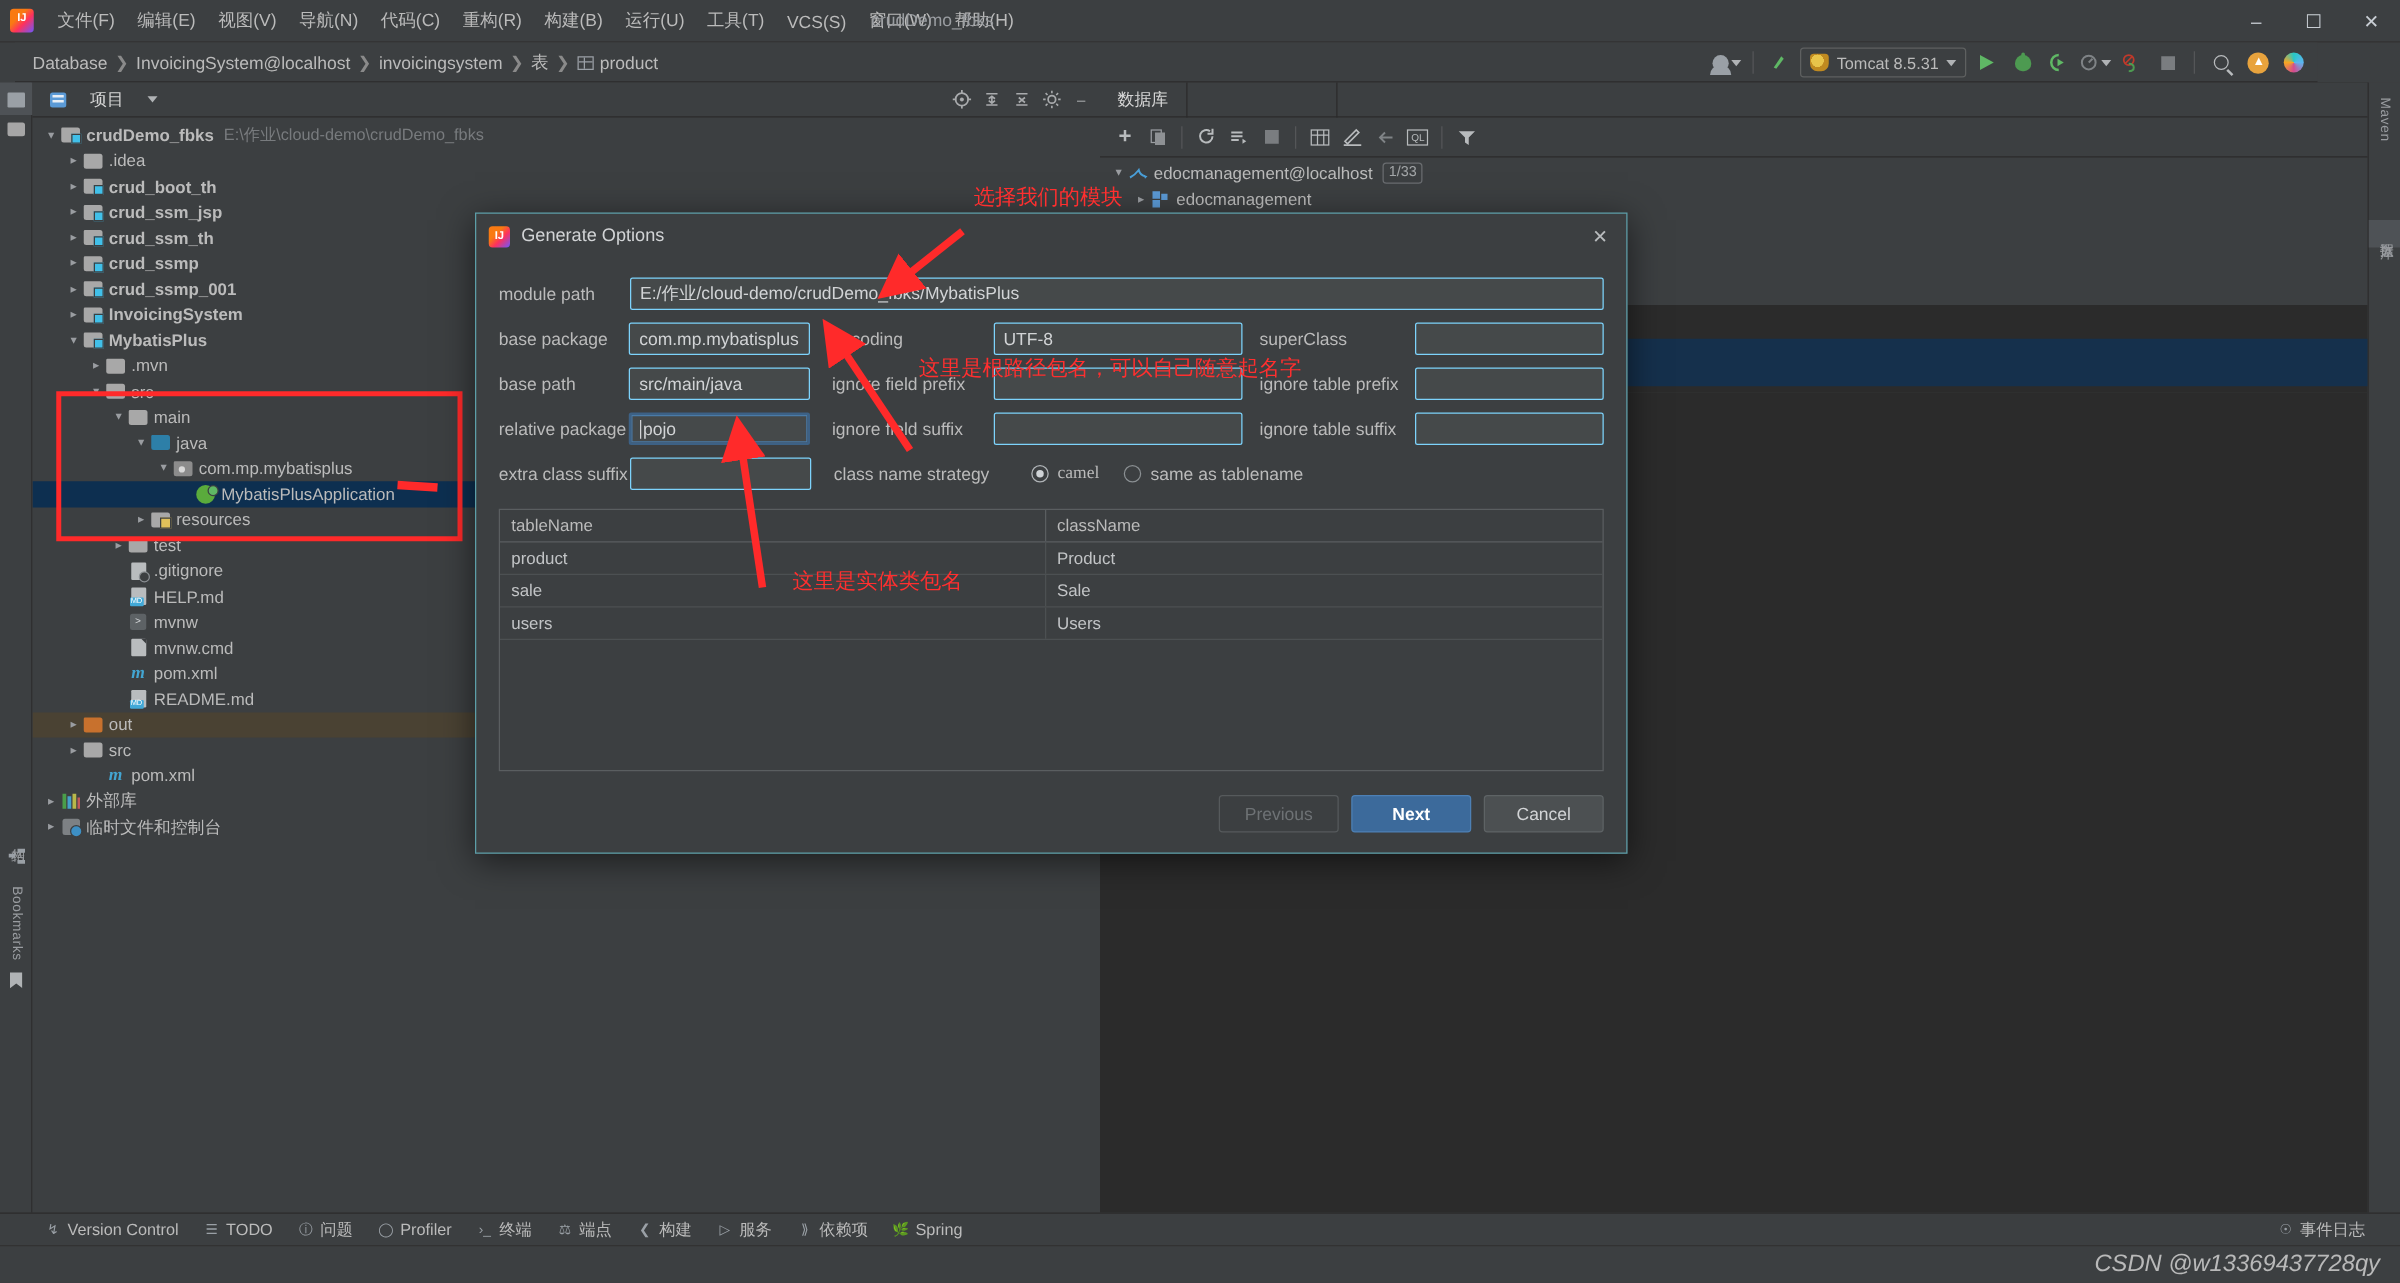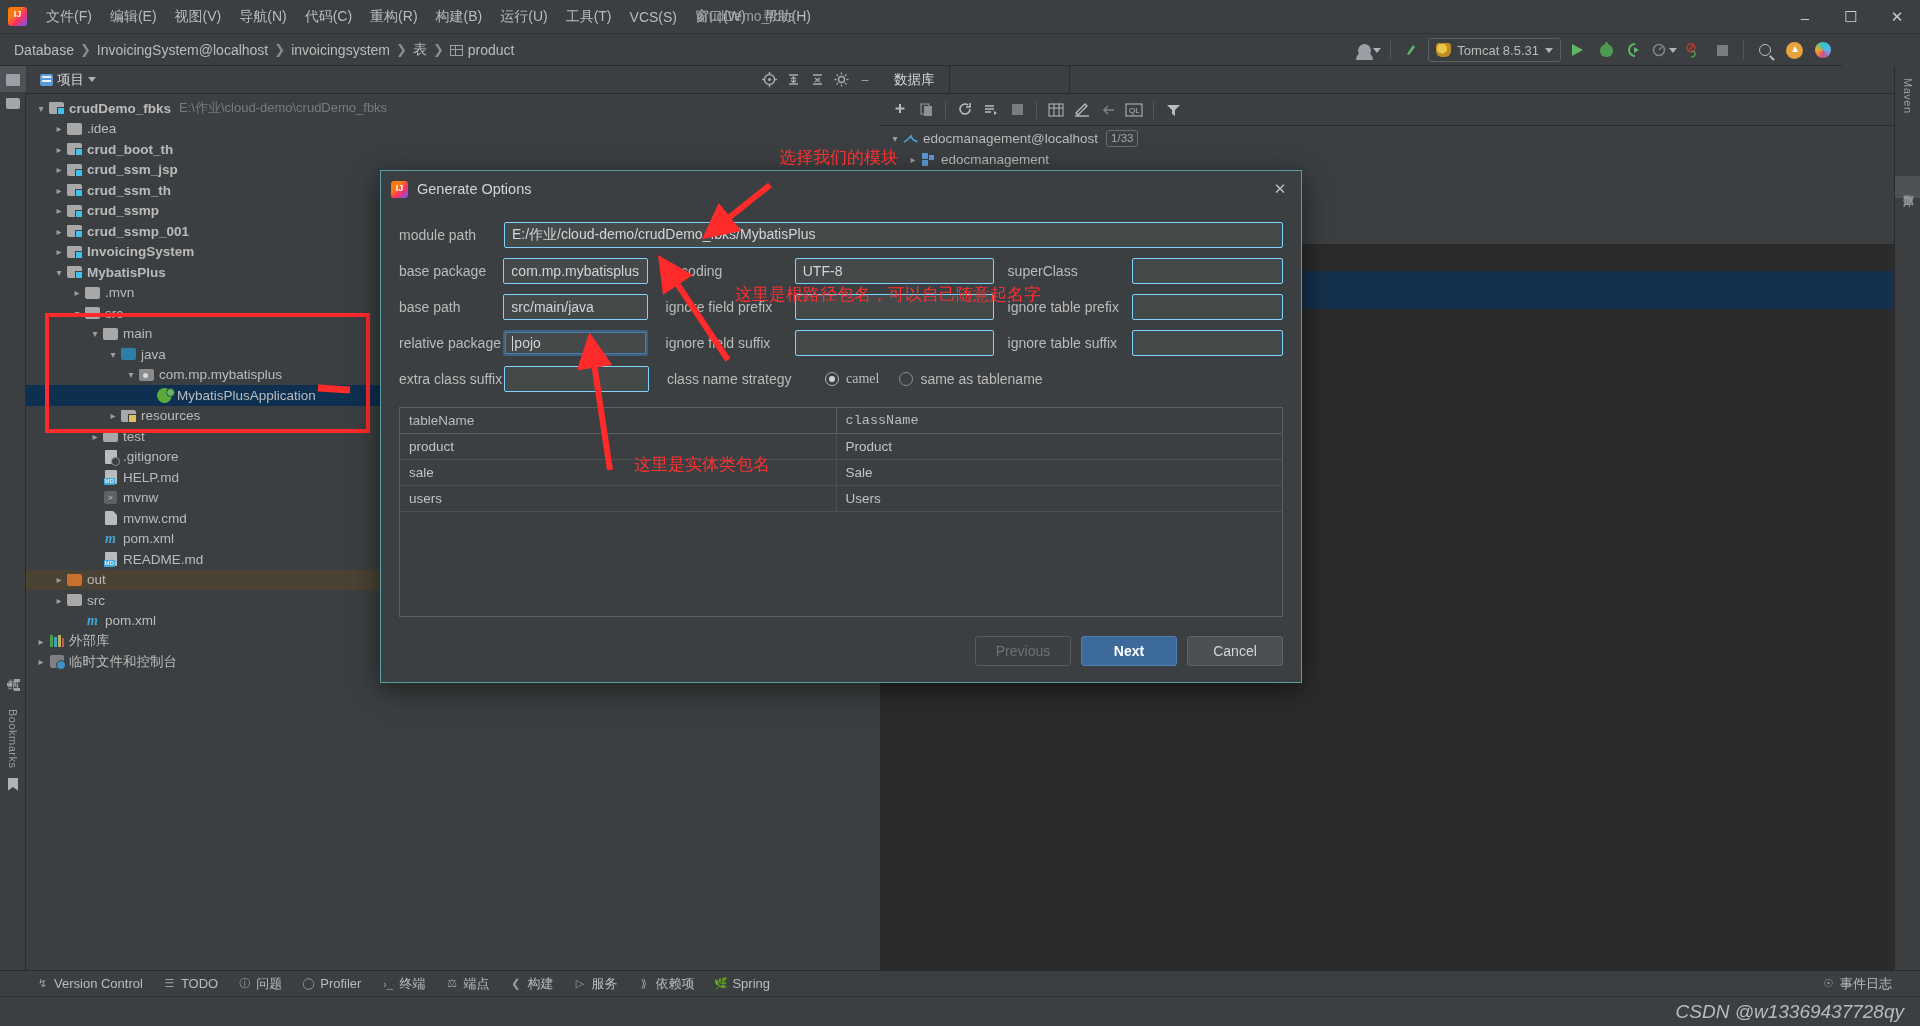--- a/index.html
+++ b/index.html
@@ -38,21 +38,21 @@
     font-size: 14px; color: #9a9da1; white-space: nowrap;
   }
   .win-btns { position: absolute; right: 0; top: 0; display: flex; height: 34px; }
   .win-btn {
     width: 46px; height: 34px; display: flex; align-items: center;
     justify-content: center; color: #c8cdd3; font-size: 15px;
   }
 
   
   .navbar {
-    position: absolute; left: 0; top: 34px; width: 1842px; height: 32px;
+    position: absolute; left: 12px; top: 34px; width: 1842px; height: 32px;
     background: #3c3f41; display: flex; align-items: center;
     border-bottom: 1px solid #2b2b2b;
   }
   .crumbs { display: flex; align-items: center; padding-left: 10px; }
   .crumb { font-size: 14px; color: #bbbbbb; padding: 2px 4px; white-space: nowrap; }
   .crumb-sep { color: #8a8a8a; font-size: 13px; margin: 0 2px; }
   .tbl-ic {
     display:inline-block; width:13px; height:11px; margin-right:5px;
     border:1px solid #9aa0a6; position: relative; vertical-align: -1px;
   }
@@ -128,21 +128,21 @@
   
   .project-panel {
     position: absolute; left: 26px; top: 66px; width: 854px; height: 907px;
     background: #3c3f41; display: flex; flex-direction: column;
   }
   .proj-header {
     height: 28px; display: flex; align-items: center; padding: 0 4px 0 8px;
     border-bottom: 1px solid #2b2b2b;
   }
   .proj-tab {
-    display: flex; align-items: center; gap: 4px; font-size: 13.5px;
+    display: flex; align-items: center; gap: 19px; font-size: 13.5px;
     color: #d6d6d6; padding: 2px 6px;
   }
   .proj-tab-ic {
     width: 13px; height: 12px; background: #5b9ad6; border-radius: 2px; position: relative;
   }
   .proj-tab-ic::after{content:"";position:absolute;left:2px;top:2px;width:9px;height:2px;background:#e8eef5;box-shadow:0 4px 0 #e8eef5;}
   .proj-hdr-right { margin-left: auto; display: flex; align-items: center; gap: 2px; }
   .hdr-btn { width:22px;height:22px;display:flex;align-items:center;justify-content:center;border-radius:3px;color:#a9abad;font-size:12px; }
   .tree { flex: 1; overflow: hidden; padding-top: 4px; position: relative; }
   .row {
@@ -286,21 +286,21 @@
   .radio.on::after{content:"";position:absolute;left:3px;top:3px;width:6px;height:6px;border-radius:50%;background:#cfd3d6;}
   .tablebox {
     margin-top: 10px; border: 1px solid #5a5e60; height: 210px;
     background: #3c3f41; display: flex; flex-direction: column;
   }
   .thead { display:flex; height: 26px; border-bottom:1px solid #5a5e60; }
   .th {
     font-size: 13.5px; color: #bbbbbb; display:flex; align-items:center;
     padding: 0 9px; border-right: 1px solid #5a5e60;
   }
-  .th:last-child { border-right: none; font-family: Liberation Mono, monospace; }
+  .th:last-child { border-right: none; }
   .trow { display:flex; height: 26px; border-bottom:1px solid #4c5052; }
   .td {
     font-size: 13.5px; color: #c2c4c6; display:flex; align-items:center;
     padding: 0 9px; border-right: 1px solid #4c5052;
   }
   .td:last-child { border-right: none; }
   .col-a { width: 49.5%; }
   .col-b { flex: 1; }
   .dlg-footer {
     height: 62px; display:flex; align-items:center; justify-content:flex-end;

